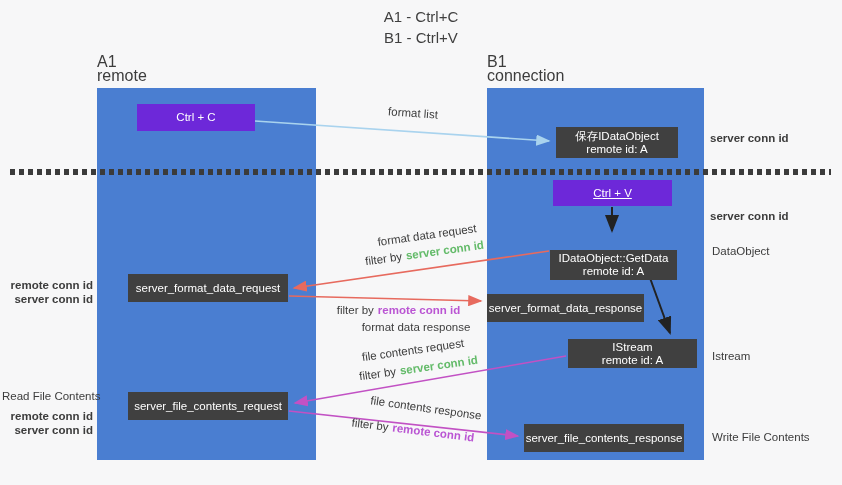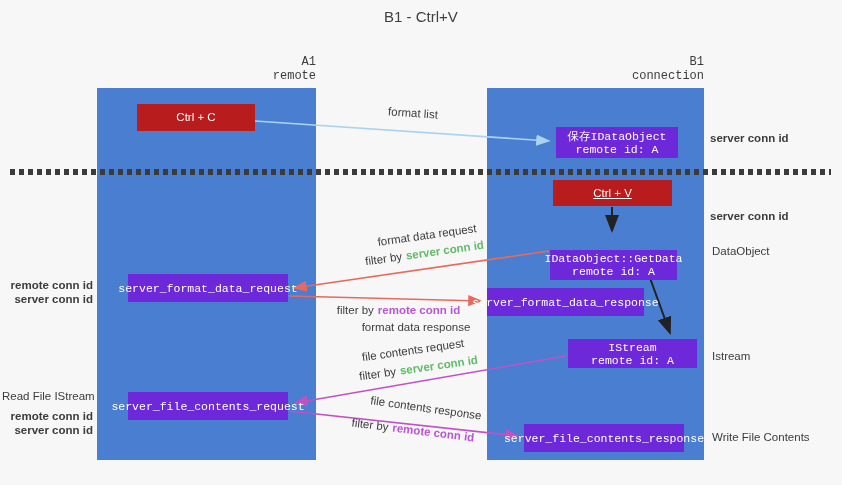--- a/index.html
+++ b/index.html
@@ -6,51 +6,52 @@
   body{background:#f7f7f8;font-family:"Liberation Sans", sans-serif;}
   .stage{position:relative;width:842px;height:485px;background:#f7f7f8;overflow:hidden;}
 
   .title{position:absolute;left:0;top:6px;width:100%;text-align:center;
          font-size:15px;line-height:21px;color:#3f3f3f;}
 
   .lane{position:absolute;top:88px;height:372px;background:#4a7ed1;z-index:1;}
   .lane-left{left:97px;width:219px;}
   .lane-right{left:487px;width:217px;}
 
-  .lane-header{position:absolute;top:55px;text-align:right;font-size:12px;
-               line-height:14px;color:#3c3c3c;z-index:2;font-family:Liberation Mono, monospace;}
+  .lane-header{position:absolute;top:55px;text-align:left;font-size:16px;
+               line-height:14px;color:#3c3c3c;z-index:2;}
   .lane-header.left{left:97px;width:219px;}
   .lane-header.right{left:487px;width:217px;}
 
   .arrows{position:absolute;left:0;top:0;z-index:2;}
 
   .box{position:absolute;z-index:3;display:flex;flex-direction:column;
        align-items:center;justify-content:center;color:#fff;font-size:11.5px;
        line-height:13px;text-align:center;}
-  .box.orange{background:#6d28d9;font-family:Liberation Mono, monospace;}
-  .box.green{background:#b91c1c;}
+  .box.orange{background:#404040;}
+  .box.green{background:#6d28d9;}
 
   .divider{position:absolute;left:10px;top:169px;width:821px;height:6px;z-index:5;
            background:repeating-linear-gradient(90deg,#3b3b3b 0 5px,transparent 5px 9px);}
 
   .flow-label{position:absolute;z-index:4;font-size:11.5px;color:#3d3d3d;
               text-align:center;white-space:nowrap;}
   .green-text{color:#64bb6a;font-weight:bold;}
   .purple-text{color:#ba55d3;font-weight:bold;}
   .gap{margin-left:4px;}
 
   .annotation{position:absolute;z-index:4;font-size:11.5px;color:#3c3c3c;white-space:nowrap;}
   .annotation.right-align{text-align:right;}
 </style>
 </head>
 <body>
 
 <div class="stage">
 
   <div class="title">
+    <div>A1 - Ctrl+C</div>
     <div>B1 - Ctrl+V</div>
   </div>
 
   <div class="lane-header left">
     <div>A1</div>
     <div>remote</div>
   </div>
   <div class="lane-header right">
     <div>B1</div>
     <div>connection</div>
@@ -98,21 +99,21 @@
 
   <div class="box orange" style="left:550px;top:237px;width:127px;height:30px;margin-top:13px;">
     <span>IDataObject::GetData</span>
     <span>remote id: A</span>
   </div>
 
   <div class="box orange" style="left:128px;top:274px;width:160px;height:28px;text-align:right;">
     <span>server_format_data_request</span>
   </div>
 
-  <div class="box orange" style="left:487px;top:288px;width:157px;height:28px;">
+  <div class="box orange" style="left:487px;top:294px;width:157px;height:28px;">
     <span>server_format_data_response</span>
   </div>
 
   <div class="box orange" style="left:568px;top:339px;width:129px;height:29px;">
     <span>IStream</span>
     <span>remote id: A</span>
   </div>
 
   <div class="box orange" style="left:524px;top:424px;width:160px;height:28px;">
     <span>server_file_contents_response</span>
@@ -149,19 +150,19 @@
   </div>
 
   <div class="annotation green-text" style="left:710px;top:132px;">server conn id</div>
   <div class="annotation green-text" style="left:710px;top:210px;">server conn id</div>
   <div class="annotation" style="left:712px;top:245px;">DataObject</div>
   <div class="annotation" style="left:712px;top:350px;">Istream</div>
   <div class="annotation" style="left:712px;top:431px;">Write File Contents</div>
 
   <div class="annotation purple-text right-align" style="left:5px;top:279px;width:88px;">remote conn id</div>
   <div class="annotation green-text right-align" style="left:5px;top:293px;width:88px;">server conn id</div>
-  <div class="annotation right-align" style="left:2px;top:390px;width:91px;">Read File IStream</div>
+  <div class="annotation right-align" style="left:2px;top:390px;width:91px;">Read File Contents</div>
   <div class="annotation purple-text right-align" style="left:5px;top:410px;width:88px;">remote conn id</div>
   <div class="annotation green-text right-align" style="left:5px;top:424px;width:88px;">server conn id</div>
 
   <div class="divider"></div>
 
 </div>
 
 </body></html>

